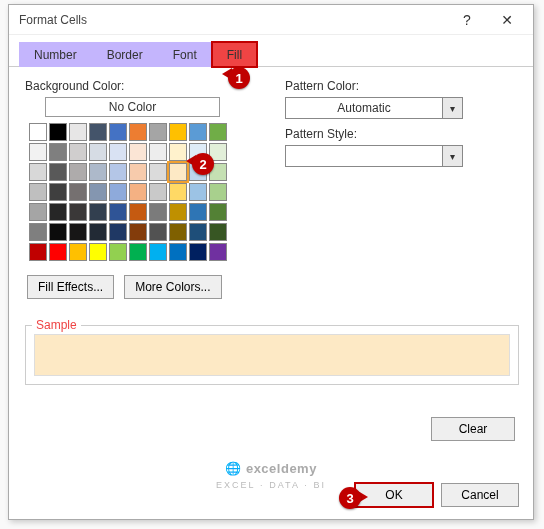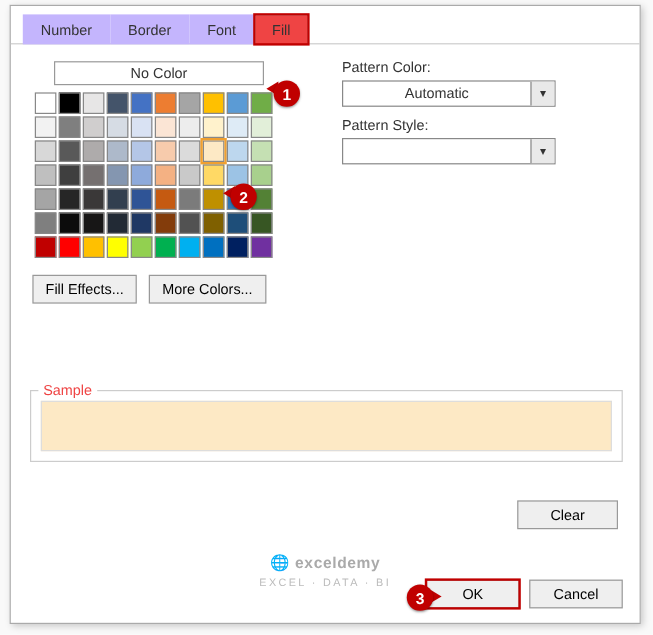--- a/index.html
+++ b/index.html
@@ -174,30 +174,36 @@
     letter-spacing: 0.5px;
     pointer-events: none;
   }
   .watermark b { color:#aaa; font-weight:600; }
 </style>
 </head>
 <body>
 
 <div class="dialog">
 
+  <div class="titlebar">
+    <div class="title">Format Cells</div>
+    <div class="btn">?</div>
+    <div class="btn">✕</div>
+  </div>
 
   <div class="tabs">
     <div class="tab">Number</div>
     <div class="tab">Border</div>
     <div class="tab">Font</div>
     <div class="tab active fill">Fill</div>
   </div>
 
   <div class="content">
     <div class="col-left">
+      <div class="label">Background Color:</div>
       <div class="nocolor-wrap">No Color</div>
       <div class="swatch-grid" id="swatch-grid">
           <div class="swatch" style="background: rgb(255, 255, 255);"></div>
           <div class="swatch" style="background: rgb(0, 0, 0);"></div>
           <div class="swatch" style="background: rgb(231, 230, 230);"></div>
           <div class="swatch" style="background: rgb(68, 84, 106);"></div>
           <div class="swatch" style="background: rgb(68, 114, 196);"></div>
           <div class="swatch" style="background: rgb(237, 125, 49);"></div>
           <div class="swatch" style="background: rgb(165, 165, 165);"></div>
           <div class="swatch" style="background: rgb(255, 192, 0);"></div>

